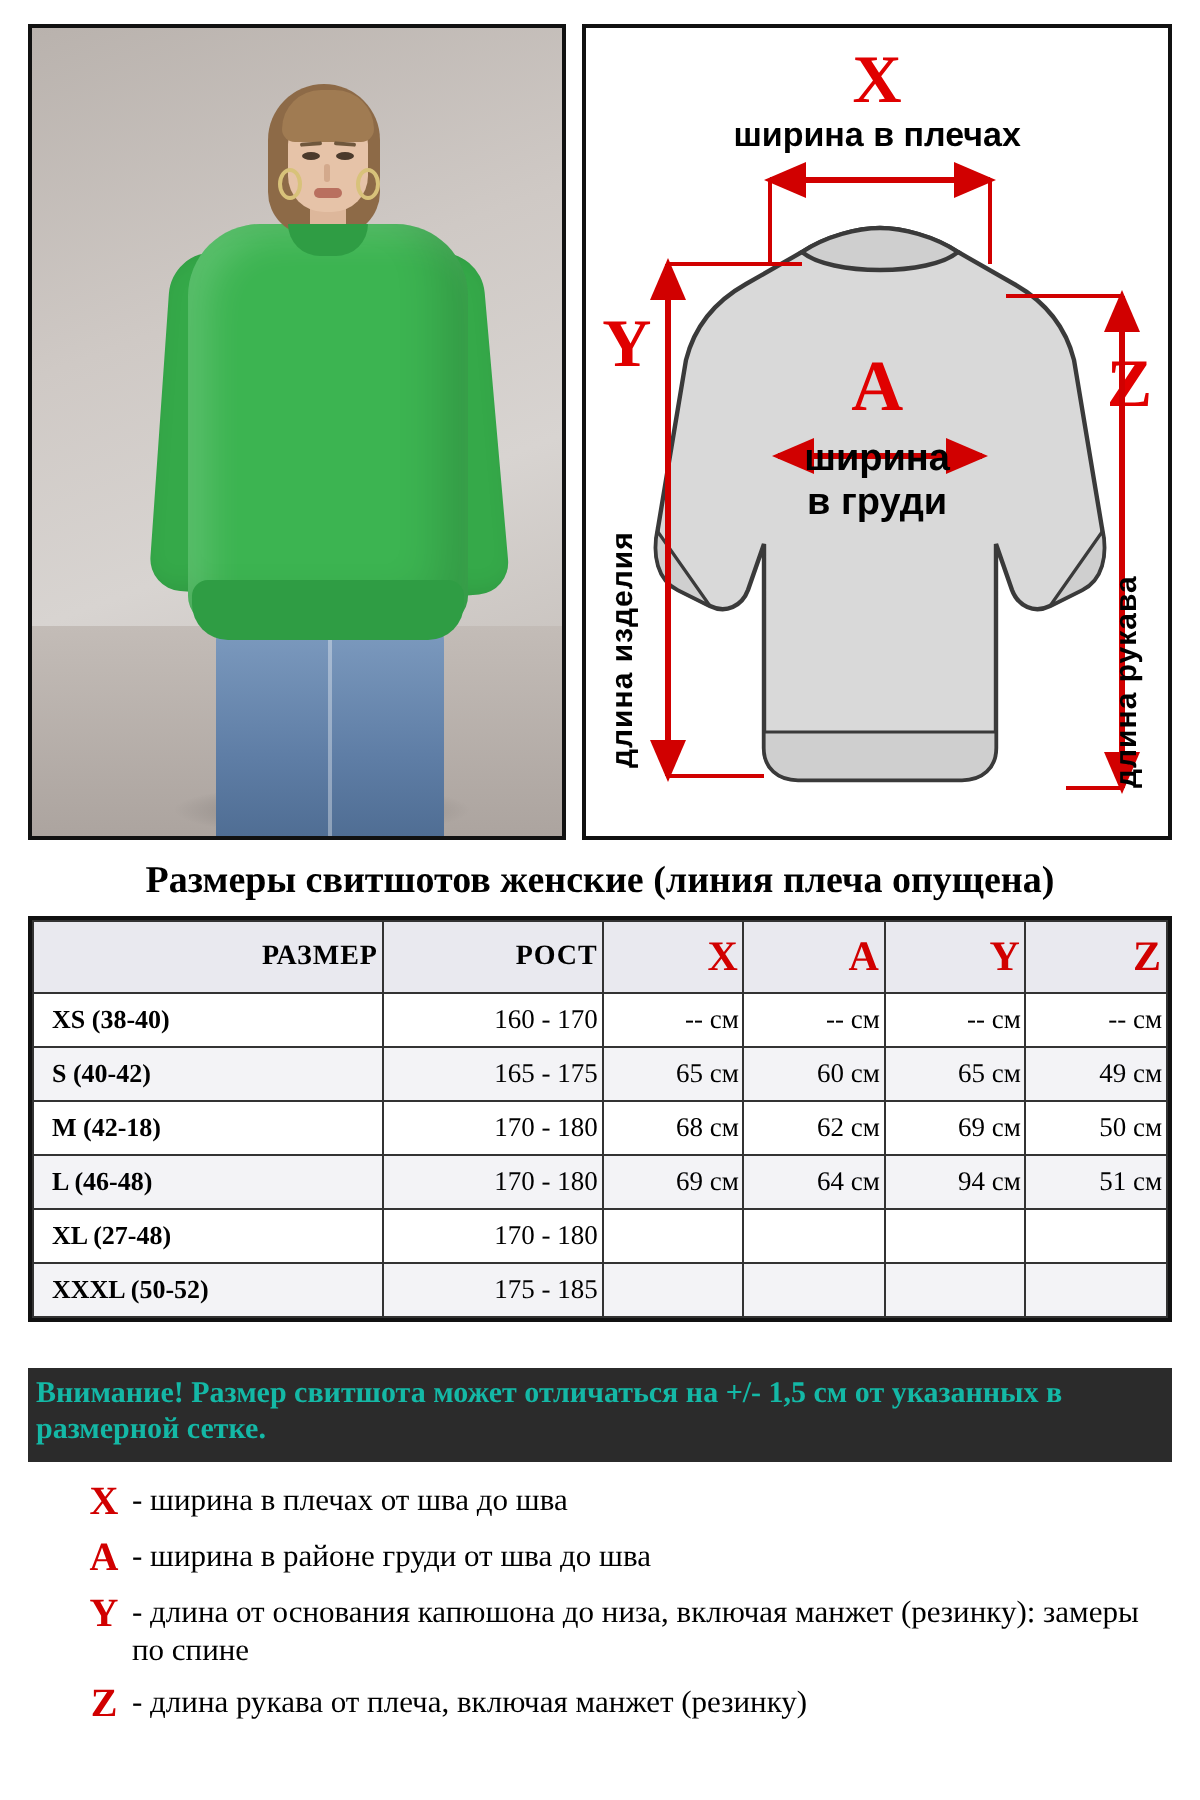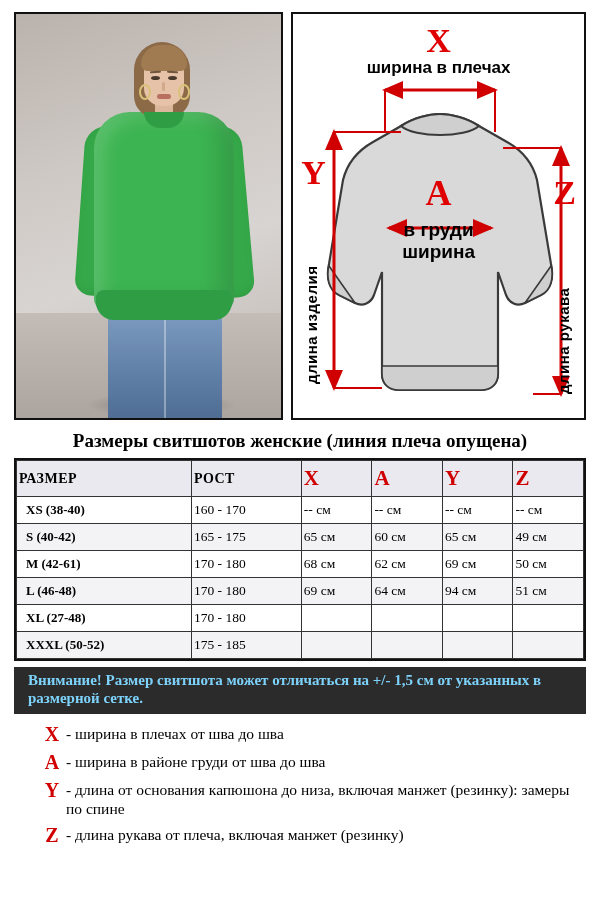--- a/index.html
+++ b/index.html
@@ -157,21 +157,21 @@
     margin: 8px 0 6px 0;
   }
 
   
   .tbl-wrap { border: 2px solid #111; background: #fff; }
   table { border-collapse: collapse; width: 100%; }
   th, td {
     border: 1px solid #333;
     font-family: "Liberation Serif", serif;
     font-size: 13.5px;
-    text-align: left;
+    text-align: right;
     padding: 5px 2px;
     height: 25px;
   }
   thead th {
     background: #e9e9ef;
     font-weight: bold;
     font-size: 14px;
     letter-spacing: 0.5px;
     height: 32px;
   }
@@ -184,28 +184,28 @@
     text-align: left;
     padding-left: 9px;
     font-weight: bold;
     font-size: 13px;
   }
   tbody tr:nth-child(odd) { background: #ffffff; }
   tbody tr:nth-child(even) { background: #f3f3f6; }
 
   
   .warning {
-    margin-top: 6px;
+    margin-top: 23px;
     background: #2b2b2b;
-    color: #7dd3fc;
+    color: #14b8a6;
     font-family: "Liberation Serif", serif;
     font-weight: bold;
     font-size: 15px;
     line-height: 1.22;
-    padding: 4px 6px 6px 14px;
+    padding: 4px 6px 6px 4px;
   }
 
   
   .legend { margin-top: 10px; padding-left: 28px; }
   .legend-row {
     display: flex;
     align-items: flex-start;
     margin-bottom: 7px;
     font-family: "Liberation Serif", serif;
     font-size: 15.5px;
@@ -313,22 +313,22 @@
           <line x1="41" y1="374" x2="89" y2="374" stroke="#d10000" stroke-width="2"></line>
 
           <line x1="268" y1="134" x2="268" y2="380" stroke="#d10000" stroke-width="3" marker-end="url(#ar)" marker-start="url(#arS)"></line>
           <line x1="210" y1="134" x2="268" y2="134" stroke="#d10000" stroke-width="2"></line>
           <line x1="240" y1="380" x2="268" y2="380" stroke="#d10000" stroke-width="2"></line>
         </svg>
       </div>
 
       <div class="letter L-A">A</div>
       <div class="chest-label">
+        <div>ширина</div>
         <div>в груди</div>
-        <div>ширина</div>
       </div>
       <div class="vlabel vlabel-y">длина изделия</div>
       <div class="vlabel vlabel-z">длина рукава</div>
     </div>
   </div>
 
   <div class="table-heading">Размеры свитшотов женские (линия плеча опущена)</div>
 
   <div class="tbl-wrap">
     <table>
@@ -353,21 +353,21 @@
         </tr>
         <tr>
           <td>S (40-42)</td>
           <td>165 - 175</td>
           <td>65 см</td>
           <td>60 см</td>
           <td>65 см</td>
           <td>49 см</td>
         </tr>
         <tr>
-          <td>M (42-61)</td>
+          <td>M (42-18)</td>
           <td>170 - 180</td>
           <td>68 см</td>
           <td>62 см</td>
           <td>69 см</td>
           <td>50 см</td>
         </tr>
         <tr>
           <td>L (46-48)</td>
           <td>170 - 180</td>
           <td>69 см</td>

